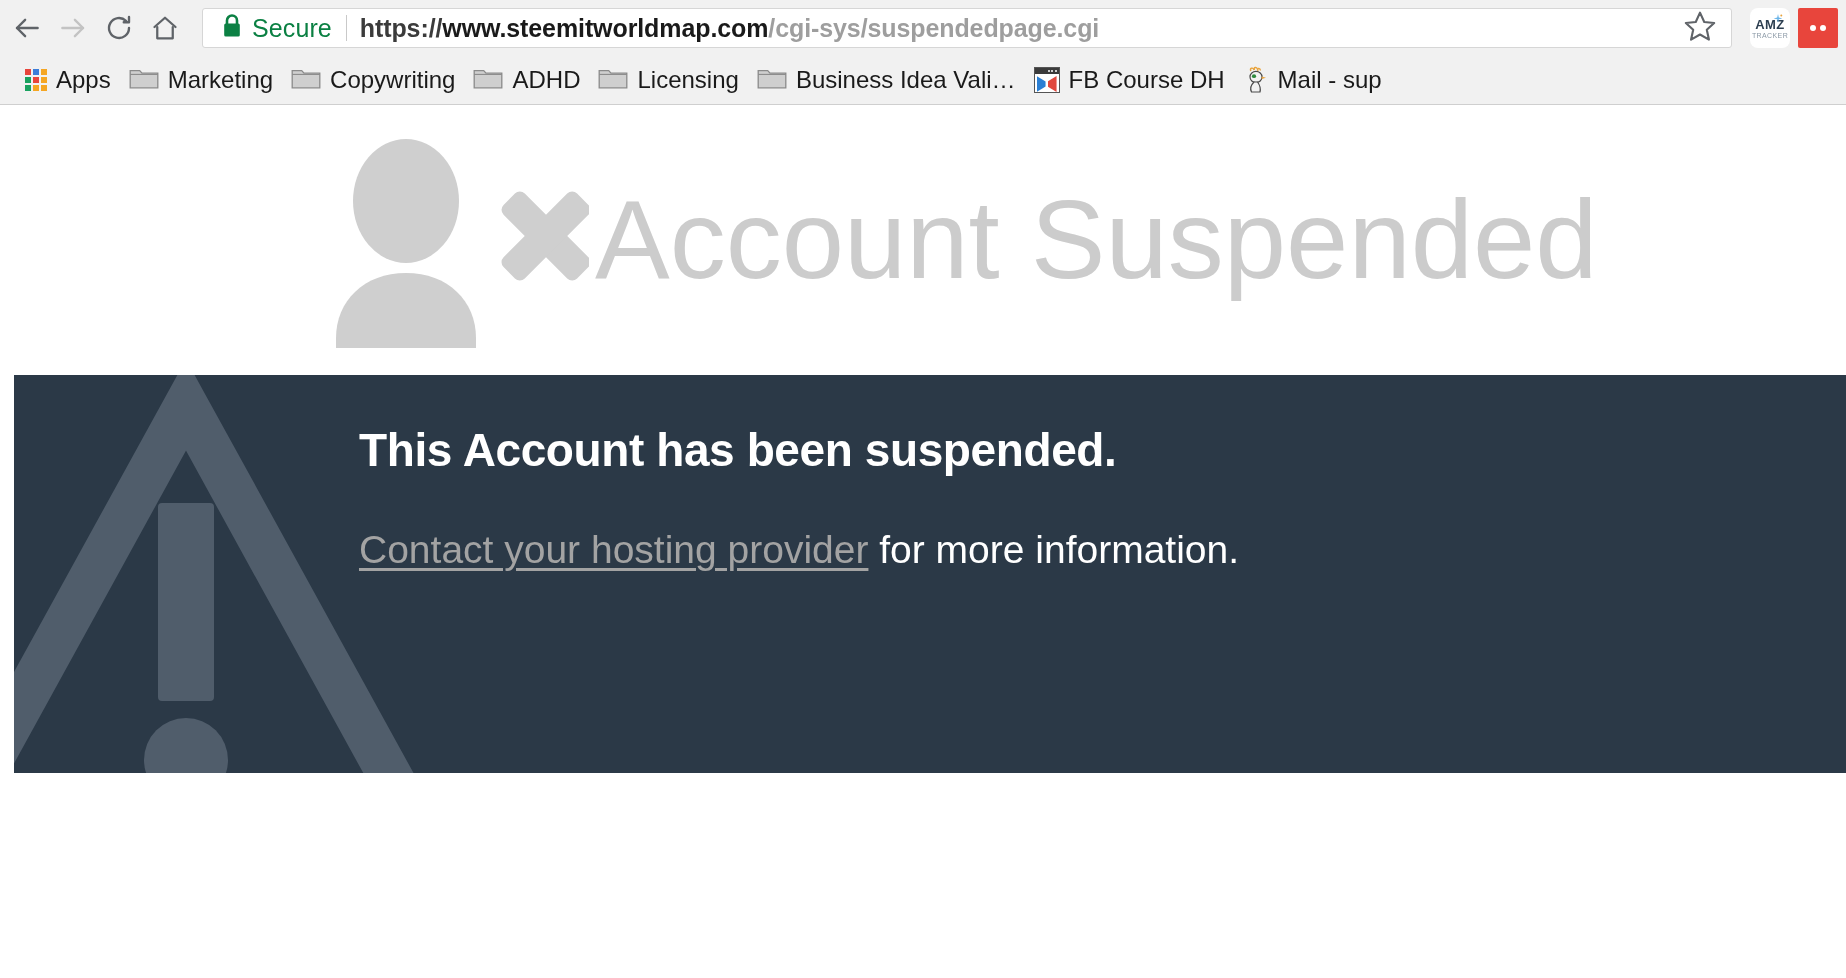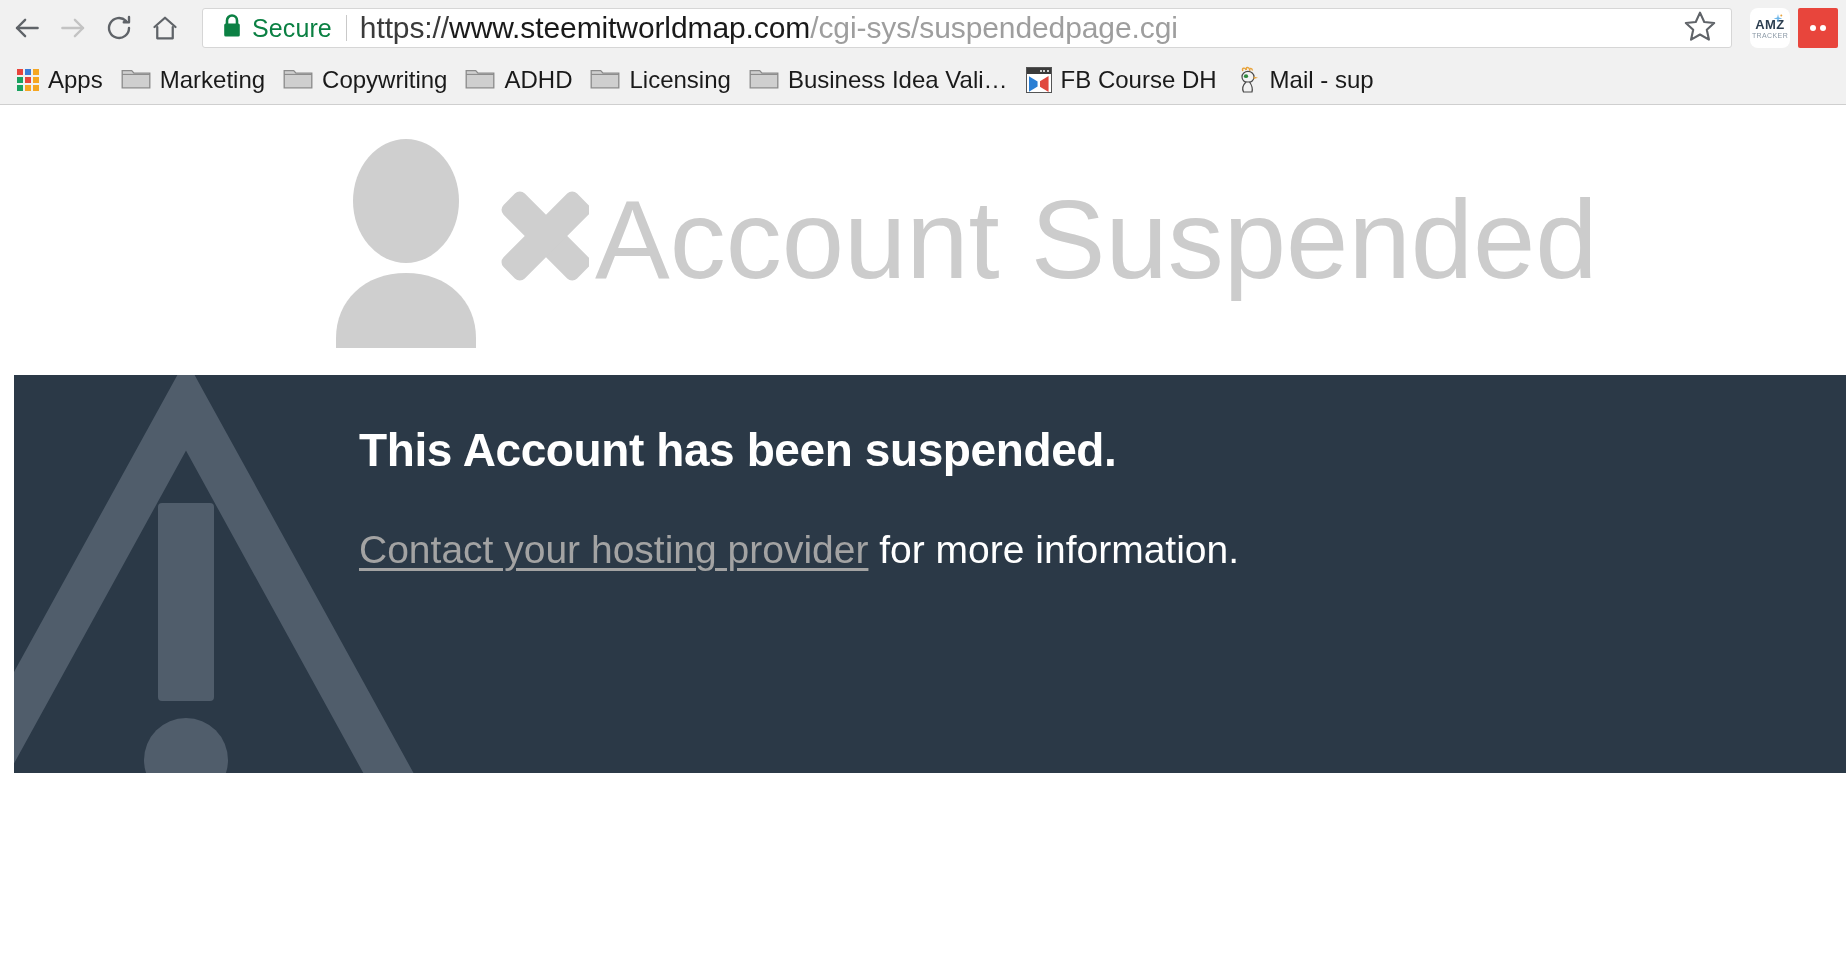--- a/index.html
+++ b/index.html
@@ -66,26 +66,27 @@
 
   #omnibox-sep {
     width: 1px;
     height: 26px;
     background: #c9c9c9;
     margin: 0 13px 0 14px;
     flex: 0 0 auto;
   }
 
   #url-text {
-    font-size: 30px;
+    font-size: 25px;
     color: #9e9e9e;
     white-space: nowrap;
     overflow: hidden;
     flex: 1 1 auto;
     letter-spacing: -0.1px;
+    font-weight: bold;
   }
   #url-text .scheme { color: #3b3b3b; }
   #url-text .host   { color: #1a1a1a; }
   #url-text .path   { color: #9e9e9e; }
 
   #star-icon { flex: 0 0 auto; margin-left: 10px; display: block; cursor: pointer; }
 
   
   .ext-icon {
     width: 40px;
@@ -133,21 +134,21 @@
     background: #ffffff;
   }
 
   
   #bookmarks-bar {
     height: 49px;
     display: flex;
     align-items: center;
     background: #f1f1f1;
     border-bottom: 1px solid #cfcfcf;
-    padding-left: 8px;
+    padding-left: 16px;
     overflow: hidden;
     white-space: nowrap;
   }
 
   .bm-item {
     display: flex;
     align-items: center;
     height: 38px;
     padding: 0 9px;
     border-radius: 2px;

